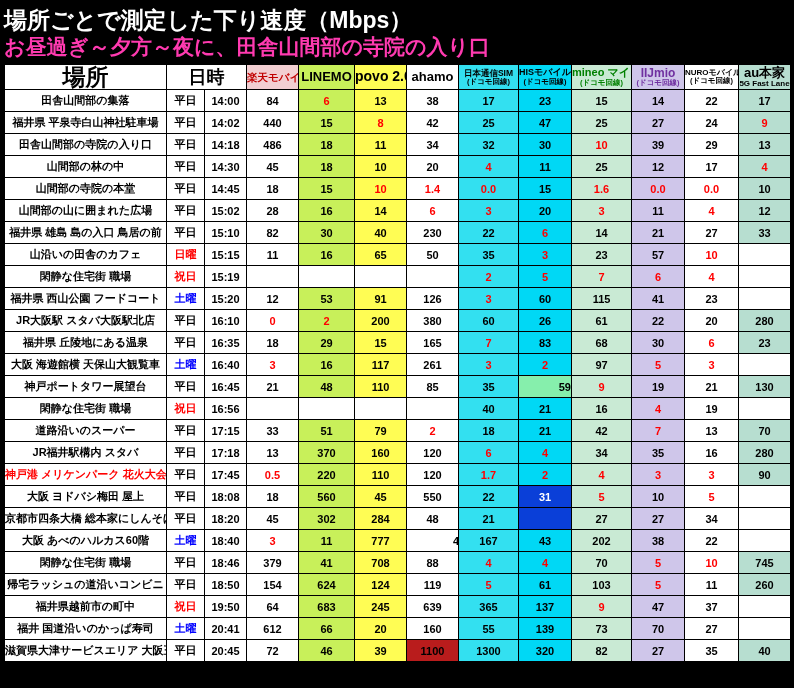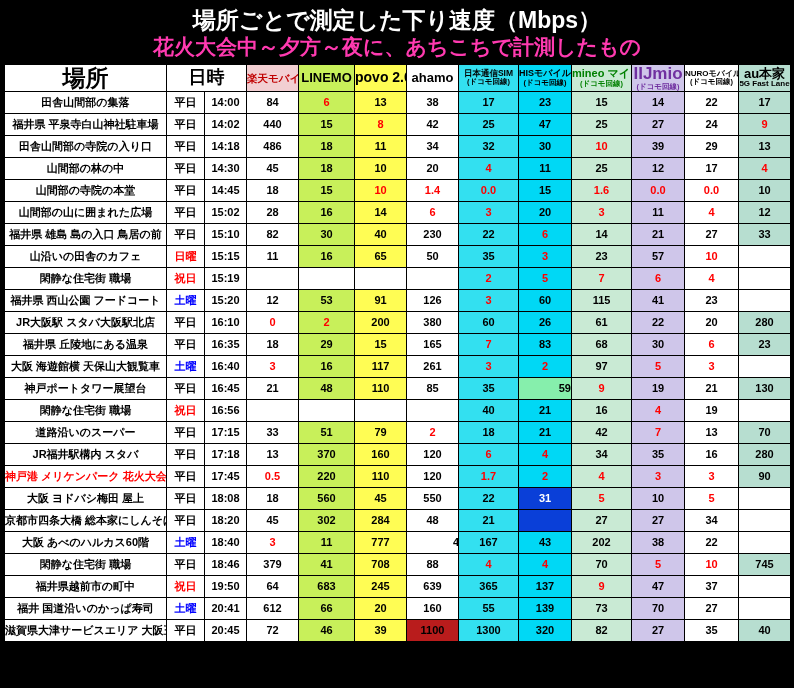--- a/index.html
+++ b/index.html
@@ -16,21 +16,21 @@
   .page {
     width: 794px;
     height: 688px;
     background: #000;
     box-sizing: border-box;
     padding: 4px 4px 0 4px;
     display: flex;
     flex-direction: column;
   }
   .title-block {
-    text-align: center;
+    text-align: left;
     padding: 2px 0 4px 0;
     text-decoration: underline;
   }
   .title-line1 {
     color: #ffffff;
     font-size: 23px;
     font-weight: bold;
     letter-spacing: 0px;
     line-height: 28px;
   }
@@ -91,21 +91,21 @@
   .c-time { font-size: 11px; }
   td.num { font-size: 12.5px; }
   
 </style>
 </head>
 <body>
 
 <div class="page">
   <div class="title-block">
     <div class="title-line1">場所ごとで測定した下り速度（Mbps）</div>
-    <div class="title-line2">花火大会中～夕方～夜に、あちこちで計測したもの</div>
+    <div class="title-line2">お昼過ぎ～夕方～夜に、田舎山間部の寺院の入り口</div>
   </div>
   <table class="grid">
     <colgroup>
       <col style="width:162px">
       <col style="width:38px">
       <col style="width:42px">
       <col style="width:52px">
       <col style="width:56px">
       <col style="width:52px">
       <col style="width:52px">
@@ -142,21 +142,21 @@
         </th>
         <th class="hdr" style="background:#00d8f5;color:#000">
           <span class="h-main" style="font-size:9px">HISモバイル</span>
           <span class="h-sub">(ドコモ回線)</span>
         </th>
         <th class="hdr" style="background:#c9ead4;color:#008000">
           <span class="h-main" style="font-size:11px">mineo マイピタ</span>
           <span class="h-sub">(ドコモ回線)</span>
         </th>
         <th class="hdr" style="background:#cfc6ea;color:#7030a0">
-          <span class="h-main" style="font-size:17px">IIJmio</span>
+          <span class="h-main" style="font-size:12px">IIJmio</span>
           <span class="h-sub">(ドコモ回線)</span>
         </th>
         <th class="hdr" style="background:#ffffff;color:#000">
           <span class="h-main" style="font-size:8px">NUROモバイル バリュープラス</span>
           <span class="h-sub">(ドコモ回線)</span>
         </th>
         <th class="hdr hdr-au" style="background:#b7ded0;color:#000">
           <span class="h-main">au本家</span>
           <span class="h-sub">5G Fast Lane</span>
         </th>
@@ -487,20 +487,35 @@
           <td class="num" style="background: rgb(255, 253, 84); color: rgb(0, 0, 0);">708</td>
           <td class="num" style="background: rgb(255, 255, 255); color: rgb(0, 0, 0);">88</td>
           <td class="num" style="background: rgb(51, 224, 240); color: rgb(255, 0, 0);">4</td>
           <td class="num" style="background: rgb(0, 216, 245); color: rgb(255, 0, 0);">4</td>
           <td class="num" style="background: rgb(201, 234, 212); color: rgb(0, 0, 0);">70</td>
           <td class="num" style="background: rgb(207, 198, 234); color: rgb(255, 0, 0);">5</td>
           <td class="num" style="background: rgb(255, 255, 255); color: rgb(255, 0, 0);">10</td>
           <td class="num" style="background: rgb(183, 222, 208); color: rgb(0, 0, 0);">745</td>
         </tr>
         <tr>
+          <td class="c-place">帰宅ラッシュの道沿いコンビニ</td>
+          <td class="c-day" style="color: rgb(0, 0, 0);">平日</td>
+          <td class="c-time">18:50</td>
+          <td class="num" style="background: rgb(255, 255, 255); color: rgb(0, 0, 0);">154</td>
+          <td class="num" style="background: rgb(200, 240, 90); color: rgb(0, 0, 0);">624</td>
+          <td class="num" style="background: rgb(255, 253, 84); color: rgb(0, 0, 0);">124</td>
+          <td class="num" style="background: rgb(255, 255, 255); color: rgb(0, 0, 0);">119</td>
+          <td class="num" style="background: rgb(51, 224, 240); color: rgb(255, 0, 0);">5</td>
+          <td class="num" style="background: rgb(0, 216, 245); color: rgb(0, 0, 0);">61</td>
+          <td class="num" style="background: rgb(201, 234, 212); color: rgb(0, 0, 0);">103</td>
+          <td class="num" style="background: rgb(207, 198, 234); color: rgb(255, 0, 0);">5</td>
+          <td class="num" style="background: rgb(255, 255, 255); color: rgb(0, 0, 0);">11</td>
+          <td class="num" style="background: rgb(183, 222, 208); color: rgb(0, 0, 0);">260</td>
+        </tr>
+        <tr>
           <td class="c-place">福井県越前市の町中</td>
           <td class="c-day" style="color: rgb(255, 0, 0);">祝日</td>
           <td class="c-time">19:50</td>
           <td class="num" style="background: rgb(255, 255, 255); color: rgb(0, 0, 0); margin-top: 43px;">64</td>
           <td class="num" style="background: rgb(200, 240, 90); color: rgb(0, 0, 0);">683</td>
           <td class="num" style="background: rgb(255, 253, 84); color: rgb(0, 0, 0);">245</td>
           <td class="num" style="background: rgb(255, 255, 255); color: rgb(0, 0, 0);">639</td>
           <td class="num" style="background: rgb(51, 224, 240); color: rgb(0, 0, 0);">365</td>
           <td class="num" style="background: rgb(0, 216, 245); color: rgb(0, 0, 0);">137</td>
           <td class="num" style="background: rgb(201, 234, 212); color: rgb(255, 0, 0);">9</td>

